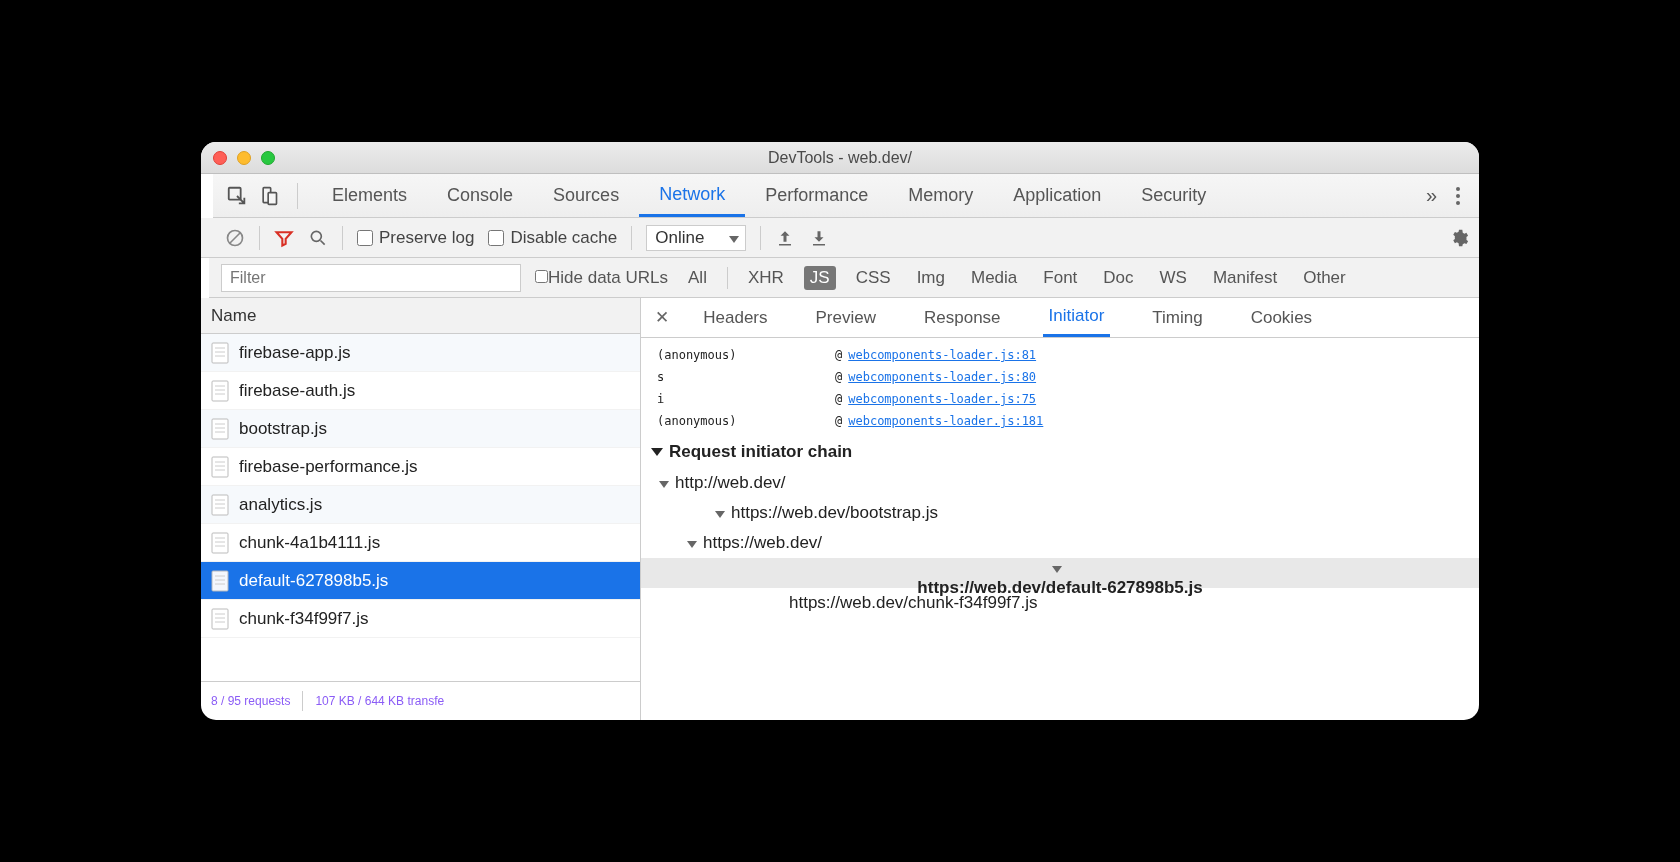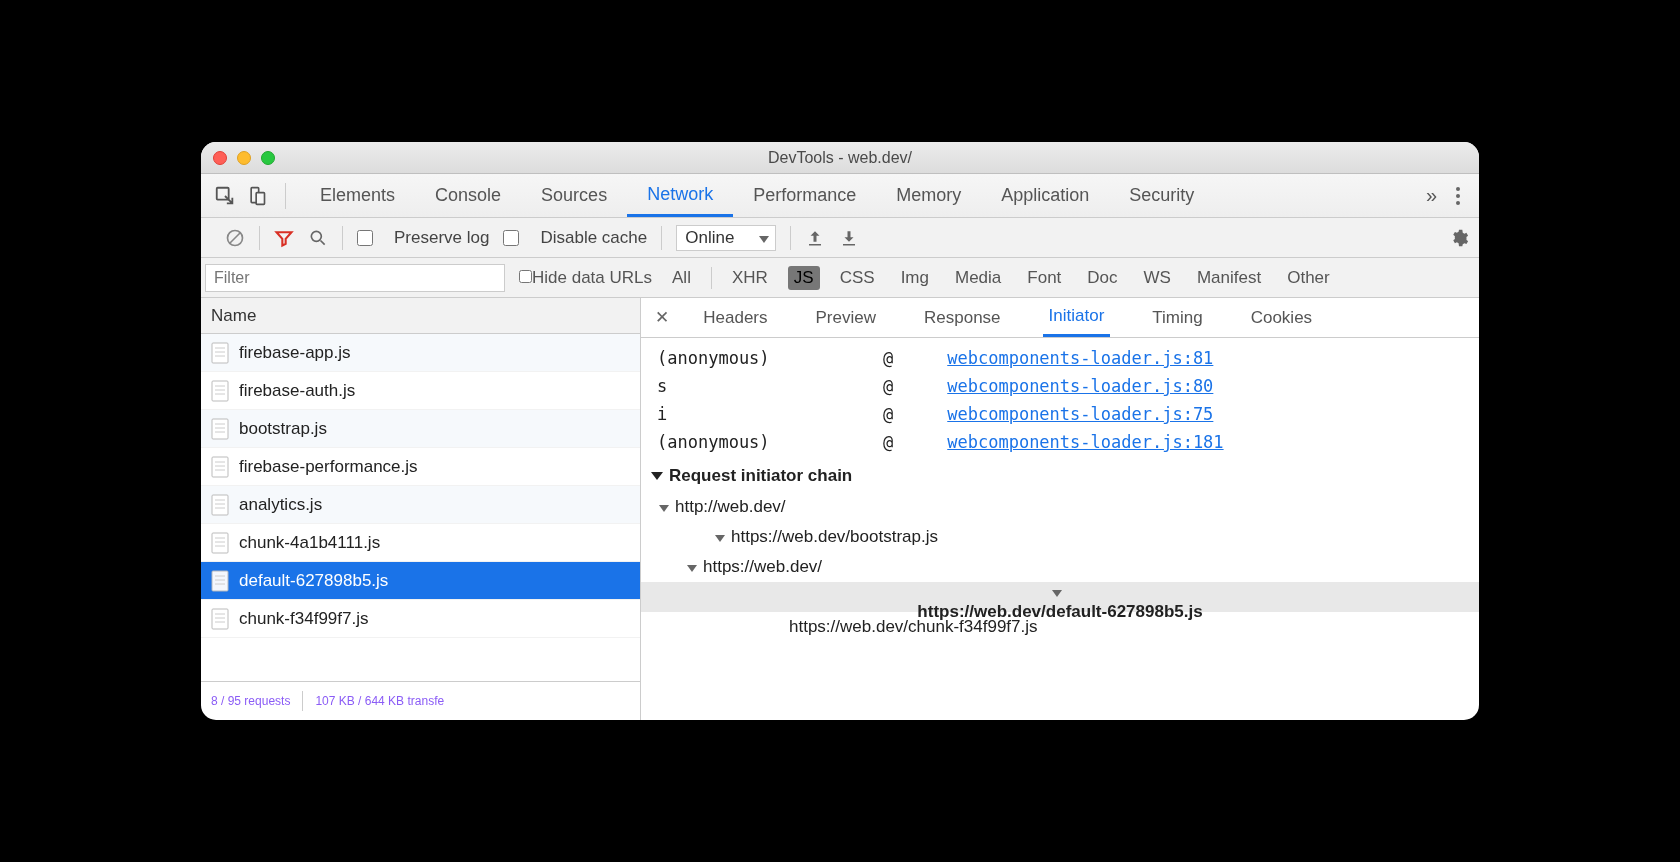--- a/index.html
+++ b/index.html
@@ -40,51 +40,52 @@
   .dot.g{background:#28c840;border:1px solid #1fa82f;}
   .title { position:absolute; left:0; right:0; text-align:center; font-size:16px; color:#4a4a4a; }
 
   
   .tabbar {
     height: 44px;
     background: linear-gradient(#f6f6f6,#eeeeee);
     border-bottom: 1px solid #ccc;
     display:flex; align-items:center; padding:0 10px; gap:4px;
     color:#555;
+    margin-left:12px;
   }
   .tabbar .toolicon{width:28px;height:28px;display:inline-flex;align-items:center;justify-content:center;color:#555;}
   .tabbar .divider{width:1px;height:26px;background:#ccc;margin:0 10px;}
   .mtab{padding:0 20px;height:100%;display:flex;align-items:center;color:#555;font-size:18px;cursor:pointer;}
   .mtab.active{color:#1a73e8;border-bottom:3px solid #1a73e8;}
   .more-icon{margin-left:auto;display:flex;align-items:center;gap:18px;padding-right:8px;}
 
   
   .nettoolbar{
     height:40px;background:#f2f2f2;border-bottom:1px solid #ccc;
     display:flex;align-items:center;padding:0 10px;gap:14px;color:#555;font-size:17px;
   }
   .nettoolbar .rec{width:16px;height:16px;border-radius:50%;background:#d93025;}
   .nettoolbar .vsep{width:1px;height:24px;background:#ccc;}
   .nettoolbar .iconbtn{display:inline-flex;align-items:center;justify-content:center;width:20px;color:#666;}
-  .nettoolbar label{display:flex;align-items:center;gap:21px;color:#444;}
+  .nettoolbar label{display:flex;align-items:center;gap:6px;color:#444;}
   .nettoolbar input[type=checkbox]{width:16px;height:16px;}
   .select{border:1px solid #ccc;background:#fff;padding:2px 22px 2px 8px;border-radius:0;color:#333;position:relative;}
   .select .tri{position:absolute;right:6px;top:50%;transform:translateY(-50%);}
   .upl,.dnl{display:inline-flex;}
   .cog{margin-left:auto;}
 
   
   .filterrow{
     height:40px;background:#f2f2f2;border-bottom:1px solid #ccc;
-    display:flex;align-items:center;padding:0 4px;gap:14px;color:#555;font-size:17px;
+    display:flex;align-items:center;padding:0 12px;gap:14px;color:#555;font-size:17px;margin-left:8px;
   }
   .filterbox{width:300px;height:28px;border:1px solid #ccc;background:#fff;padding:0 8px;color:#888;font-size:16px;outline:none;}
   .chips{display:flex;align-items:center;gap:14px;}
   .chip{padding:2px 6px;border-radius:3px;cursor:pointer;}
-  .chip.sel{background:#777;color:#000000;text-align:center;}
+  .chip.sel{background:#777;color:#ffffff;text-align:center;}
   .chipsep{width:1px;height:22px;background:#ccc;}
 
   
   .body{flex:1;display:flex;min-height:0;}
   
   .left{width:440px;border-right:1px solid #ccc;display:flex;flex-direction:column;}
   .colhead{height:36px;background:#f2f2f2;border-bottom:1px solid #ccc;display:flex;align-items:center;padding:0 10px;font-size:17px;color:#333;}
   .reqlist{flex:1;overflow:auto;}
   .reqrow{height:38px;display:flex;align-items:center;padding:0 10px;gap:10px;border-bottom:1px solid #f2f2f2;font-size:17px;color:#222;cursor:pointer;}
   .reqrow:nth-child(odd){background:#f6f9fc;}
@@ -96,21 +97,21 @@
   .statusbar .ssep{width:1px;height:20px;background:#ccc;}
 
   
   .right{flex:1;display:flex;flex-direction:column;min-width:0;}
   .subtabs{height:40px;border-bottom:1px solid #ccc;display:flex;align-items:center;gap:28px;padding:0 14px;color:#555;font-size:17px;}
   .subtabs .close{color:#666;cursor:pointer;}
   .stab{padding:0 6px;height:100%;display:flex;align-items:center;cursor:pointer;}
   .stab.active{color:#1a73e8;border-bottom:3px solid #1a73e8;}
 
   .detail{flex:1;overflow:auto;padding:6px 0 0 0;font-size:17px;}
-  .stackrow{display:flex;padding:4px 16px;font-family:Menlo,Consolas,monospace;font-size:17px;color:#222;gap:48px;}
+  .stackrow{display:flex;padding:4px 16px;font-family:Menlo,Consolas,monospace;font-size:12px;color:#222;}
   .stackrow .fn{width:178px;}
   .stackrow .at{color:#222;margin-right:6px;}
   .stackrow a{color:#1a73e8;text-decoration:underline;}
 
   .sectionhead{display:flex;align-items:center;gap:6px;padding:10px 10px 6px 10px;font-weight:bold;color:#222;}
   .chain{padding:0 0 6px 0;color:#222;}
   .crow{display:flex;align-items:center;height:30px;}
   .crow .indent{display:inline-block;}
   .crow .tri{margin-right:6px;color:#666;}
   .crow.current{background:#e8e8e8;font-weight:bold;flex-direction:column;}

